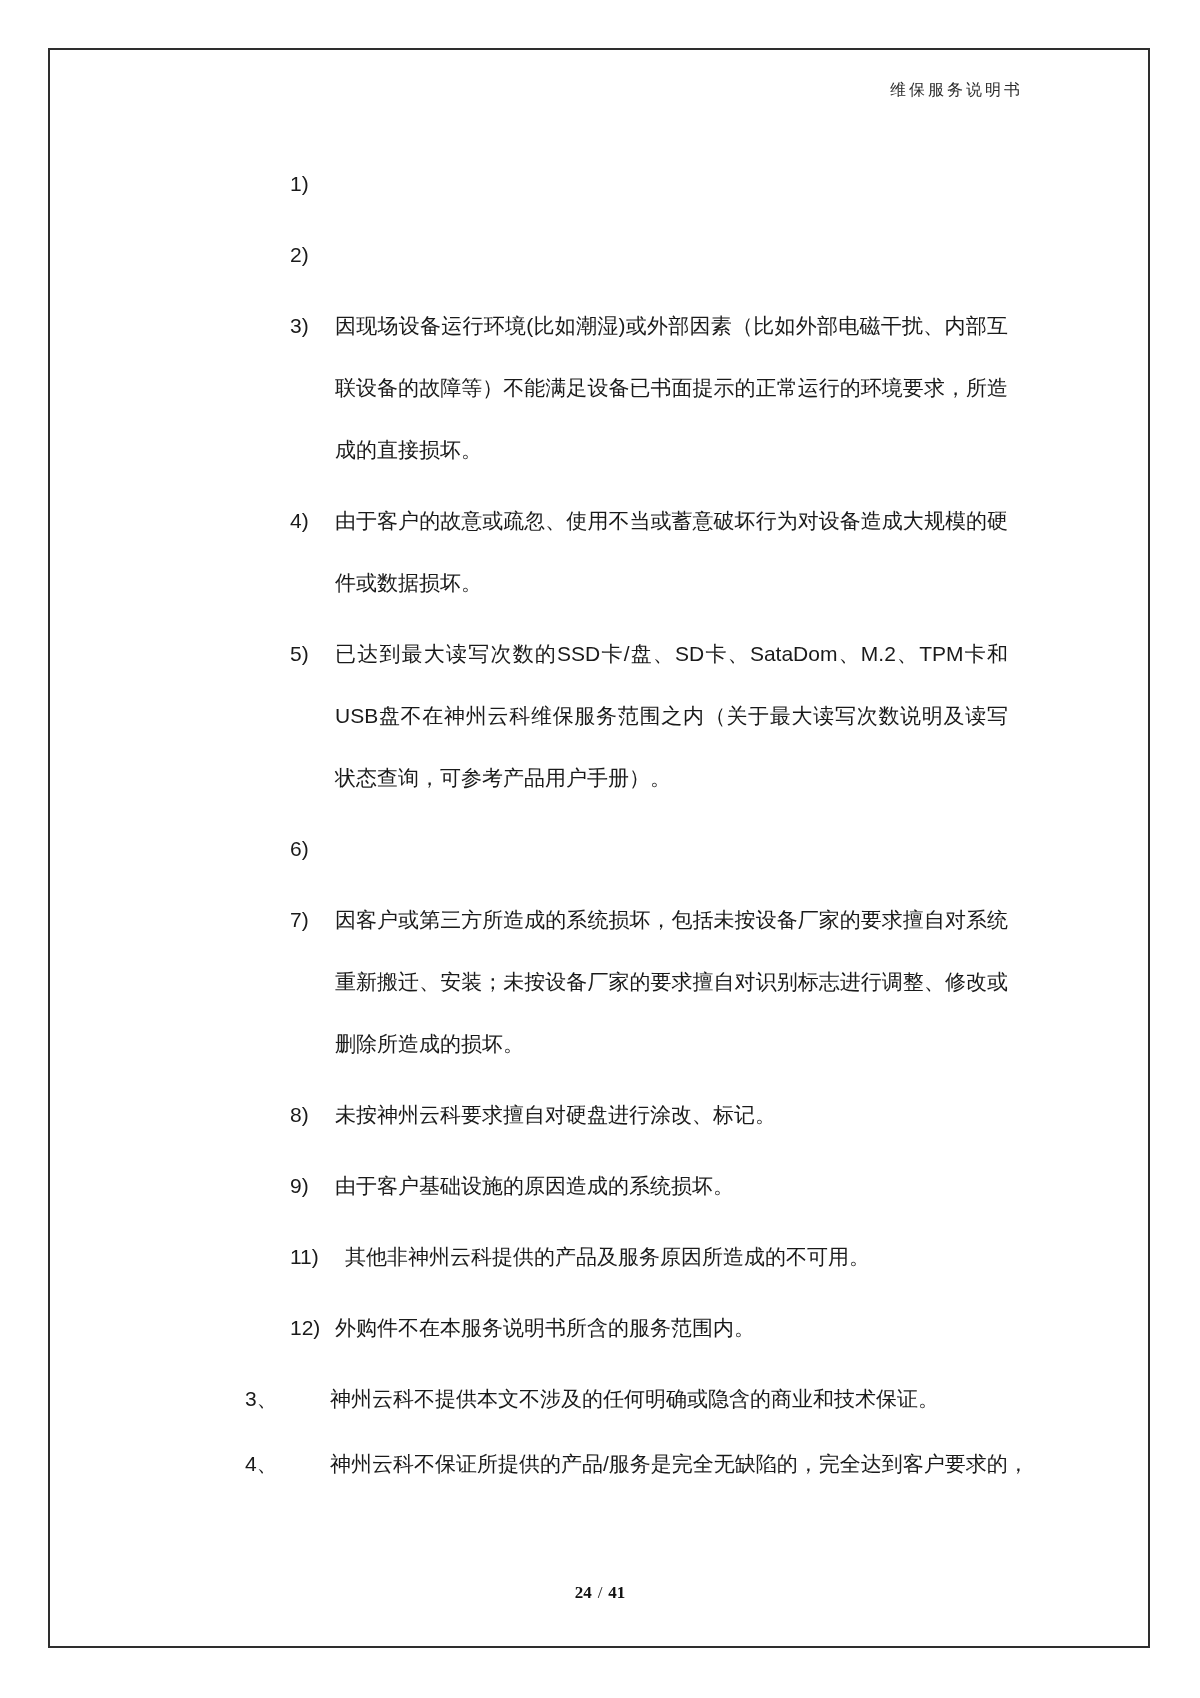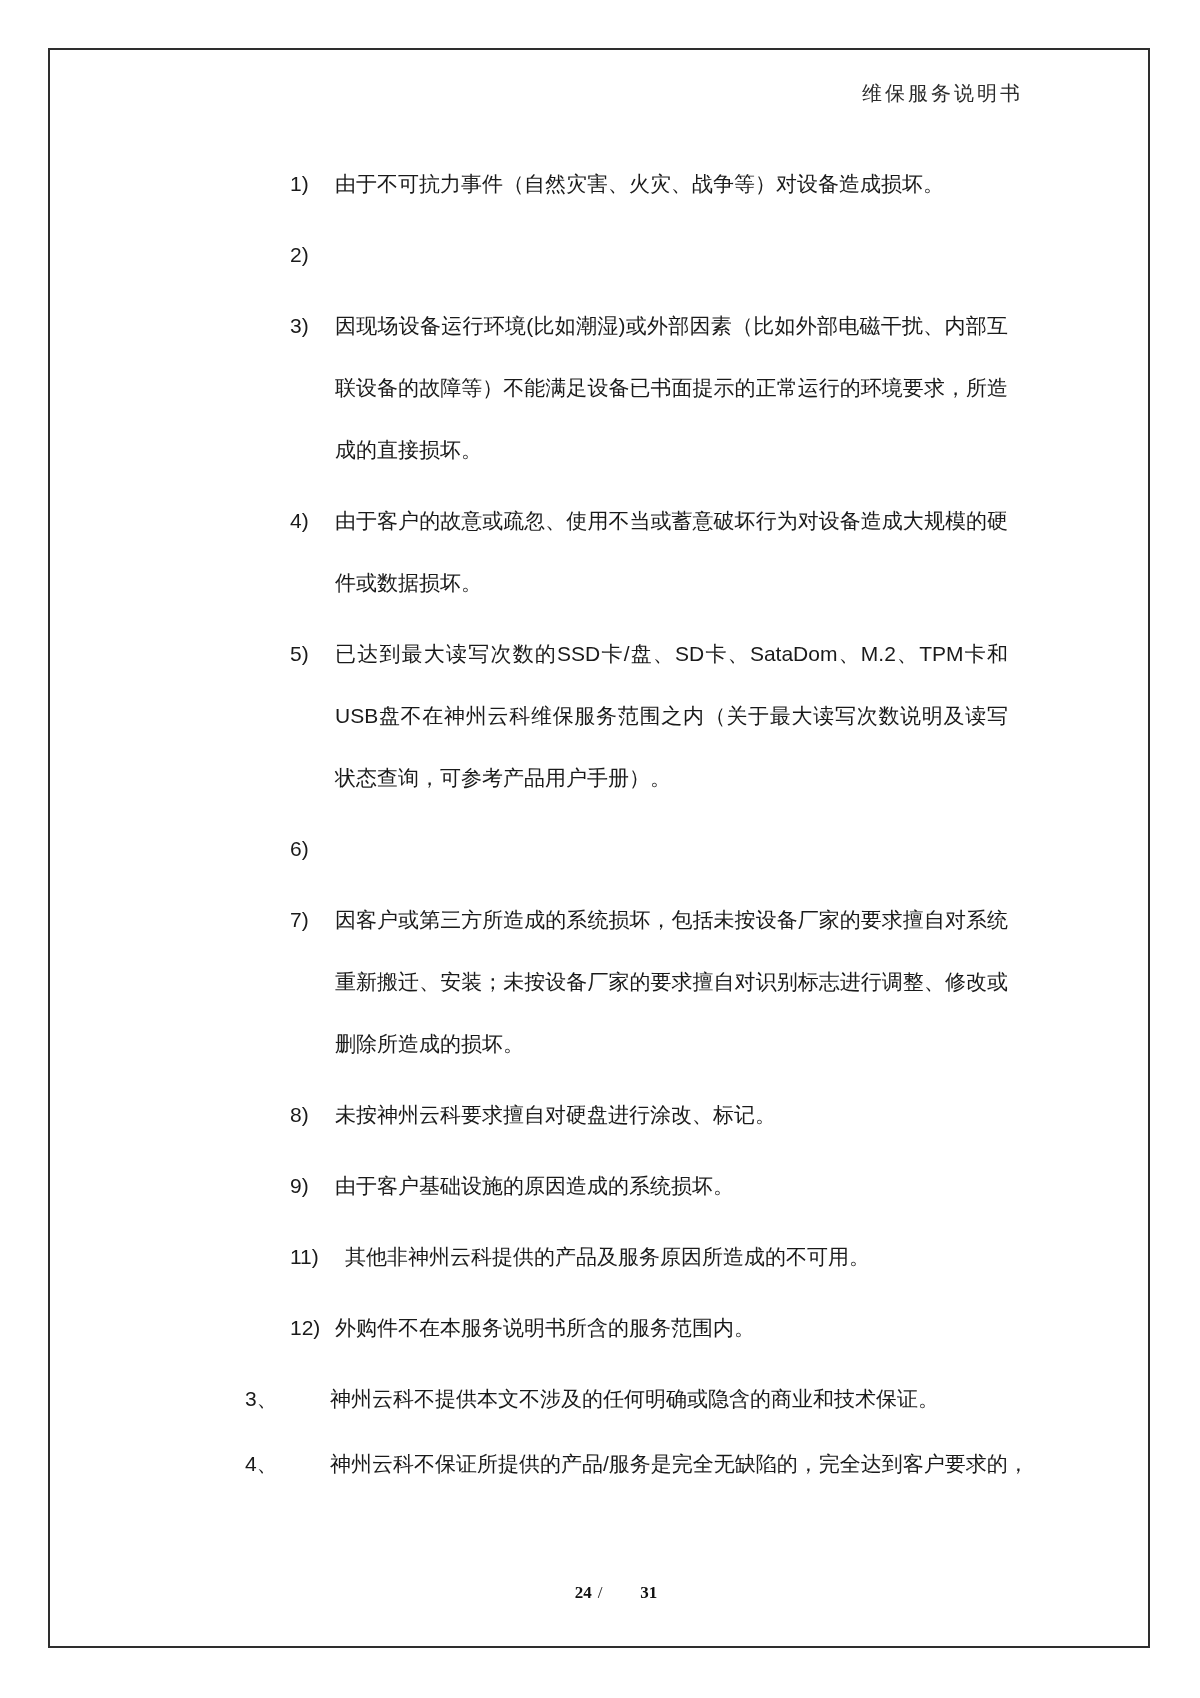--- a/index.html
+++ b/index.html
@@ -24,21 +24,21 @@
     height: 1600px;
     border: 2px solid #2e2e2e;
     box-sizing: border-box;
     pointer-events: none;
   }
   .header-title {
     position: absolute;
     top: 80px;
     right: 177px;
     font-family: "Liberation Serif", serif;
-    font-size: 20px;
+    font-size: 16px;
     letter-spacing: 3px;
     color: #2a2a2a;
     white-space: nowrap;
   }
   .content {
     position: absolute;
     left: 0;
     top: 153px;
     width: 1200px;
   }
@@ -83,41 +83,39 @@
     top: 1583px;
     left: 0;
     width: 1200px;
     text-align: center;
     font-family: "Liberation Serif", serif;
     font-size: 17px;
     color: #111111;
   }
   .footer .pnum {
     font-weight: bold;
-    margin-left: 32px;
   }
   .footer .sep {
     font-weight: normal;
     padding: 0 6px;
   }
 </style>
 </head>
 <body>
 
 <div class="page">
 
   <div class="border-frame"></div>
 
   <div class="header-title">维保服务说明书</div>
 
   <div class="content">
 
     <div class="item">
       <span class="num">1)</span>
-      <div class="txt">由于不可抗力事件（自然灾害、火灾、战争等）对设备造成损坏。</div>
     </div>
 
     <div class="item">
       <span class="num">2)</span>
     </div>
 
     <div class="item">
       <span class="num">3)</span>
       <div class="txt">因现场设备运行环境(比如潮湿)或外部因素（比如外部电磁干扰、内部互联设备的故障等）不能满足设备已书面提示的正常运行的环境要求，所造成的直接损坏。</div>
     </div>
@@ -168,16 +166,16 @@
     </div>
 
     <div class="item outer last">
       <span class="num">4、</span>
       <div class="txt">神州云科不保证所提供的产品/服务是完全无缺陷的，完全达到客户要求的，</div>
     </div>
 
   </div>
 
   <div class="footer">
-    <span class="pnum">24</span><span class="sep">/</span><span class="pnum">31</span>
+    <span class="pnum">24</span><span class="sep">/</span><span class="pnum">41</span>
   </div>
 
 </div>
 
 </body></html>

